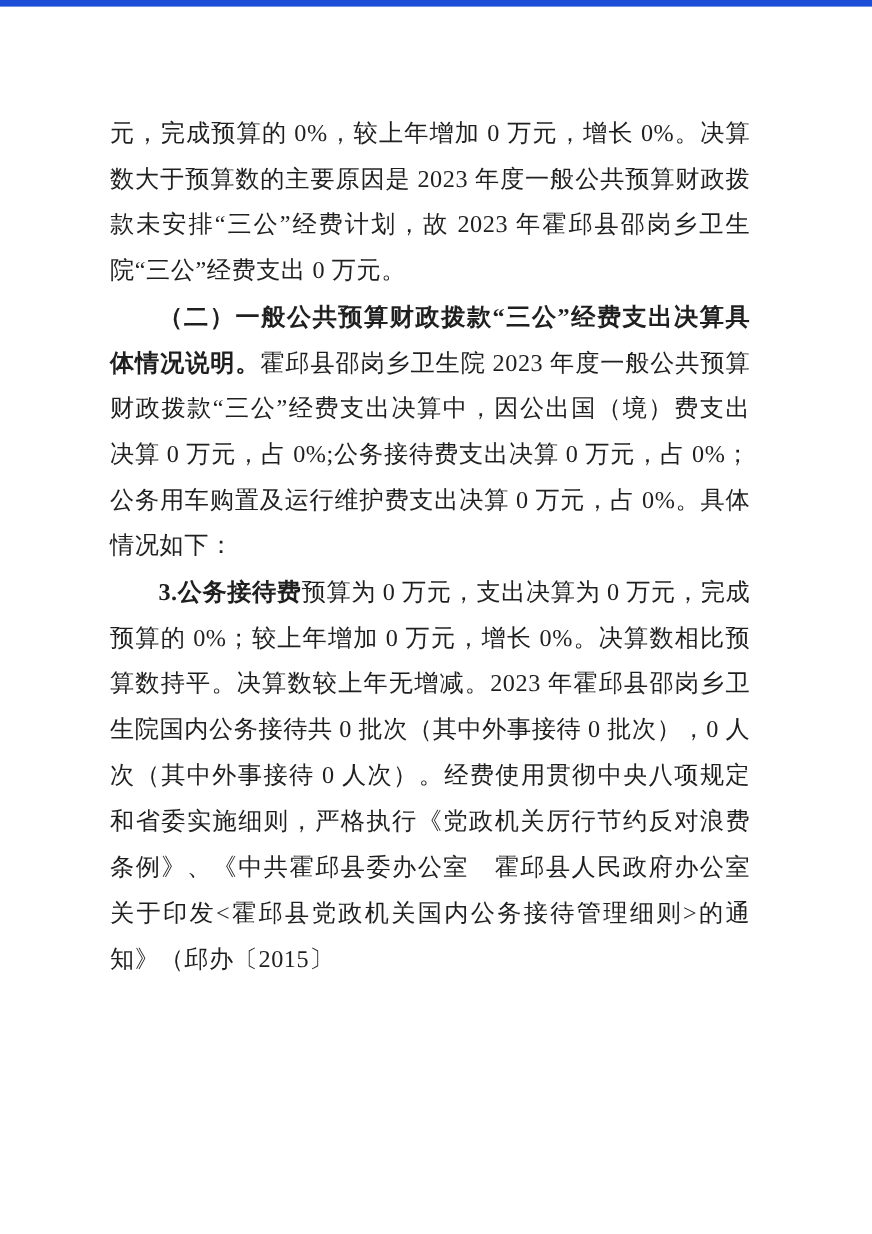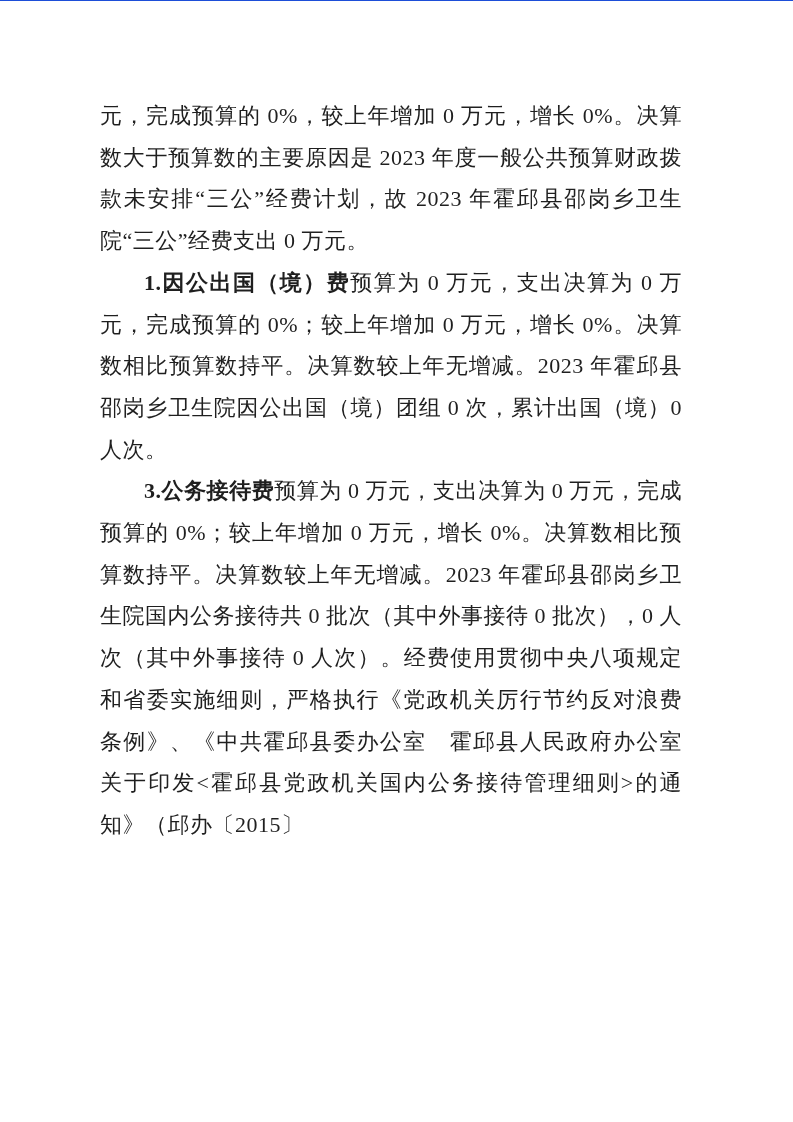--- a/index.html
+++ b/index.html
@@ -11,21 +11,21 @@
     height: 1122px;
     background: #ffffff;
     overflow: hidden;
   }
   .page {
     position: relative;
     width: 793px;
     height: 1122px;
     box-sizing: border-box;
     background: #ffffff;
-    border-top: 1px solid #1d4ed8;
+    border-top: 6px solid #1d4ed8;
     padding: 94px 111px 0 100px;
     font-family: "Liberation Serif", "DejaVu Serif", serif;
     font-size: 22px;
     line-height: 41.7px;
     color: #1f1f1f;
   }
   .para {
     margin: 0;
     text-align: justify;
     text-justify: inter-ideograph;
@@ -40,16 +40,16 @@
   .run-bold {
     font-weight: bold;
   }
 </style>
 </head>
 <body>
 
 <div class="page" style="background: rgb(255, 255, 255); color: rgb(31, 31, 31);">
   <div class="content">
       <p class="para"><span class="run">元，完成预算的 0%，较上年增加 0 万元，增长 0%。决算数大于预算数的主要原因是 2023 年度一般公共预算财政拨款未安排“三公”经费计划，故 2023 年霍邱县邵岗乡卫生院“三公”经费支出 0 万元。</span></p>
-      <p class="para indent"><span class="run run-bold">1.因公出国（境）费</span><span class="run">预算为 0 万元，支出决算为 0 万元，完成预算的 0%；较上年增加 0 万元，增长 0%。决算数相比预算数持平。决算数较上年无增减。2023 年霍邱县邵岗乡卫生院因公出国（境）团组 0 次，累计出国（境）0 人次。</span></p>
+      <p class="para indent"><span class="run run-bold">（二）一般公共预算财政拨款“三公”经费支出决算具体情况说明。</span><span class="run">霍邱县邵岗乡卫生院 2023 年度一般公共预算财政拨款“三公”经费支出决算中，因公出国（境）费支出决算 0 万元，占 0%;公务接待费支出决算 0 万元，占 0%；公务用车购置及运行维护费支出决算 0 万元，占 0%。具体情况如下：</span></p>
       <p class="para indent"><span class="run run-bold">3.公务接待费</span><span class="run">预算为 0 万元，支出决算为 0 万元，完成预算的 0%；较上年增加 0 万元，增长 0%。决算数相比预算数持平。决算数较上年无增减。2023 年霍邱县邵岗乡卫生院国内公务接待共 0 批次（其中外事接待 0 批次），0 人次（其中外事接待 0 人次）。经费使用贯彻中央八项规定和省委实施细则，严格执行《党政机关厉行节约反对浪费条例》、《中共霍邱县委办公室　霍邱县人民政府办公室关于印发&lt;霍邱县党政机关国内公务接待管理细则&gt;的通知》（邱办〔2015〕</span></p>
     </div>
 </div>
 
 </body></html>

